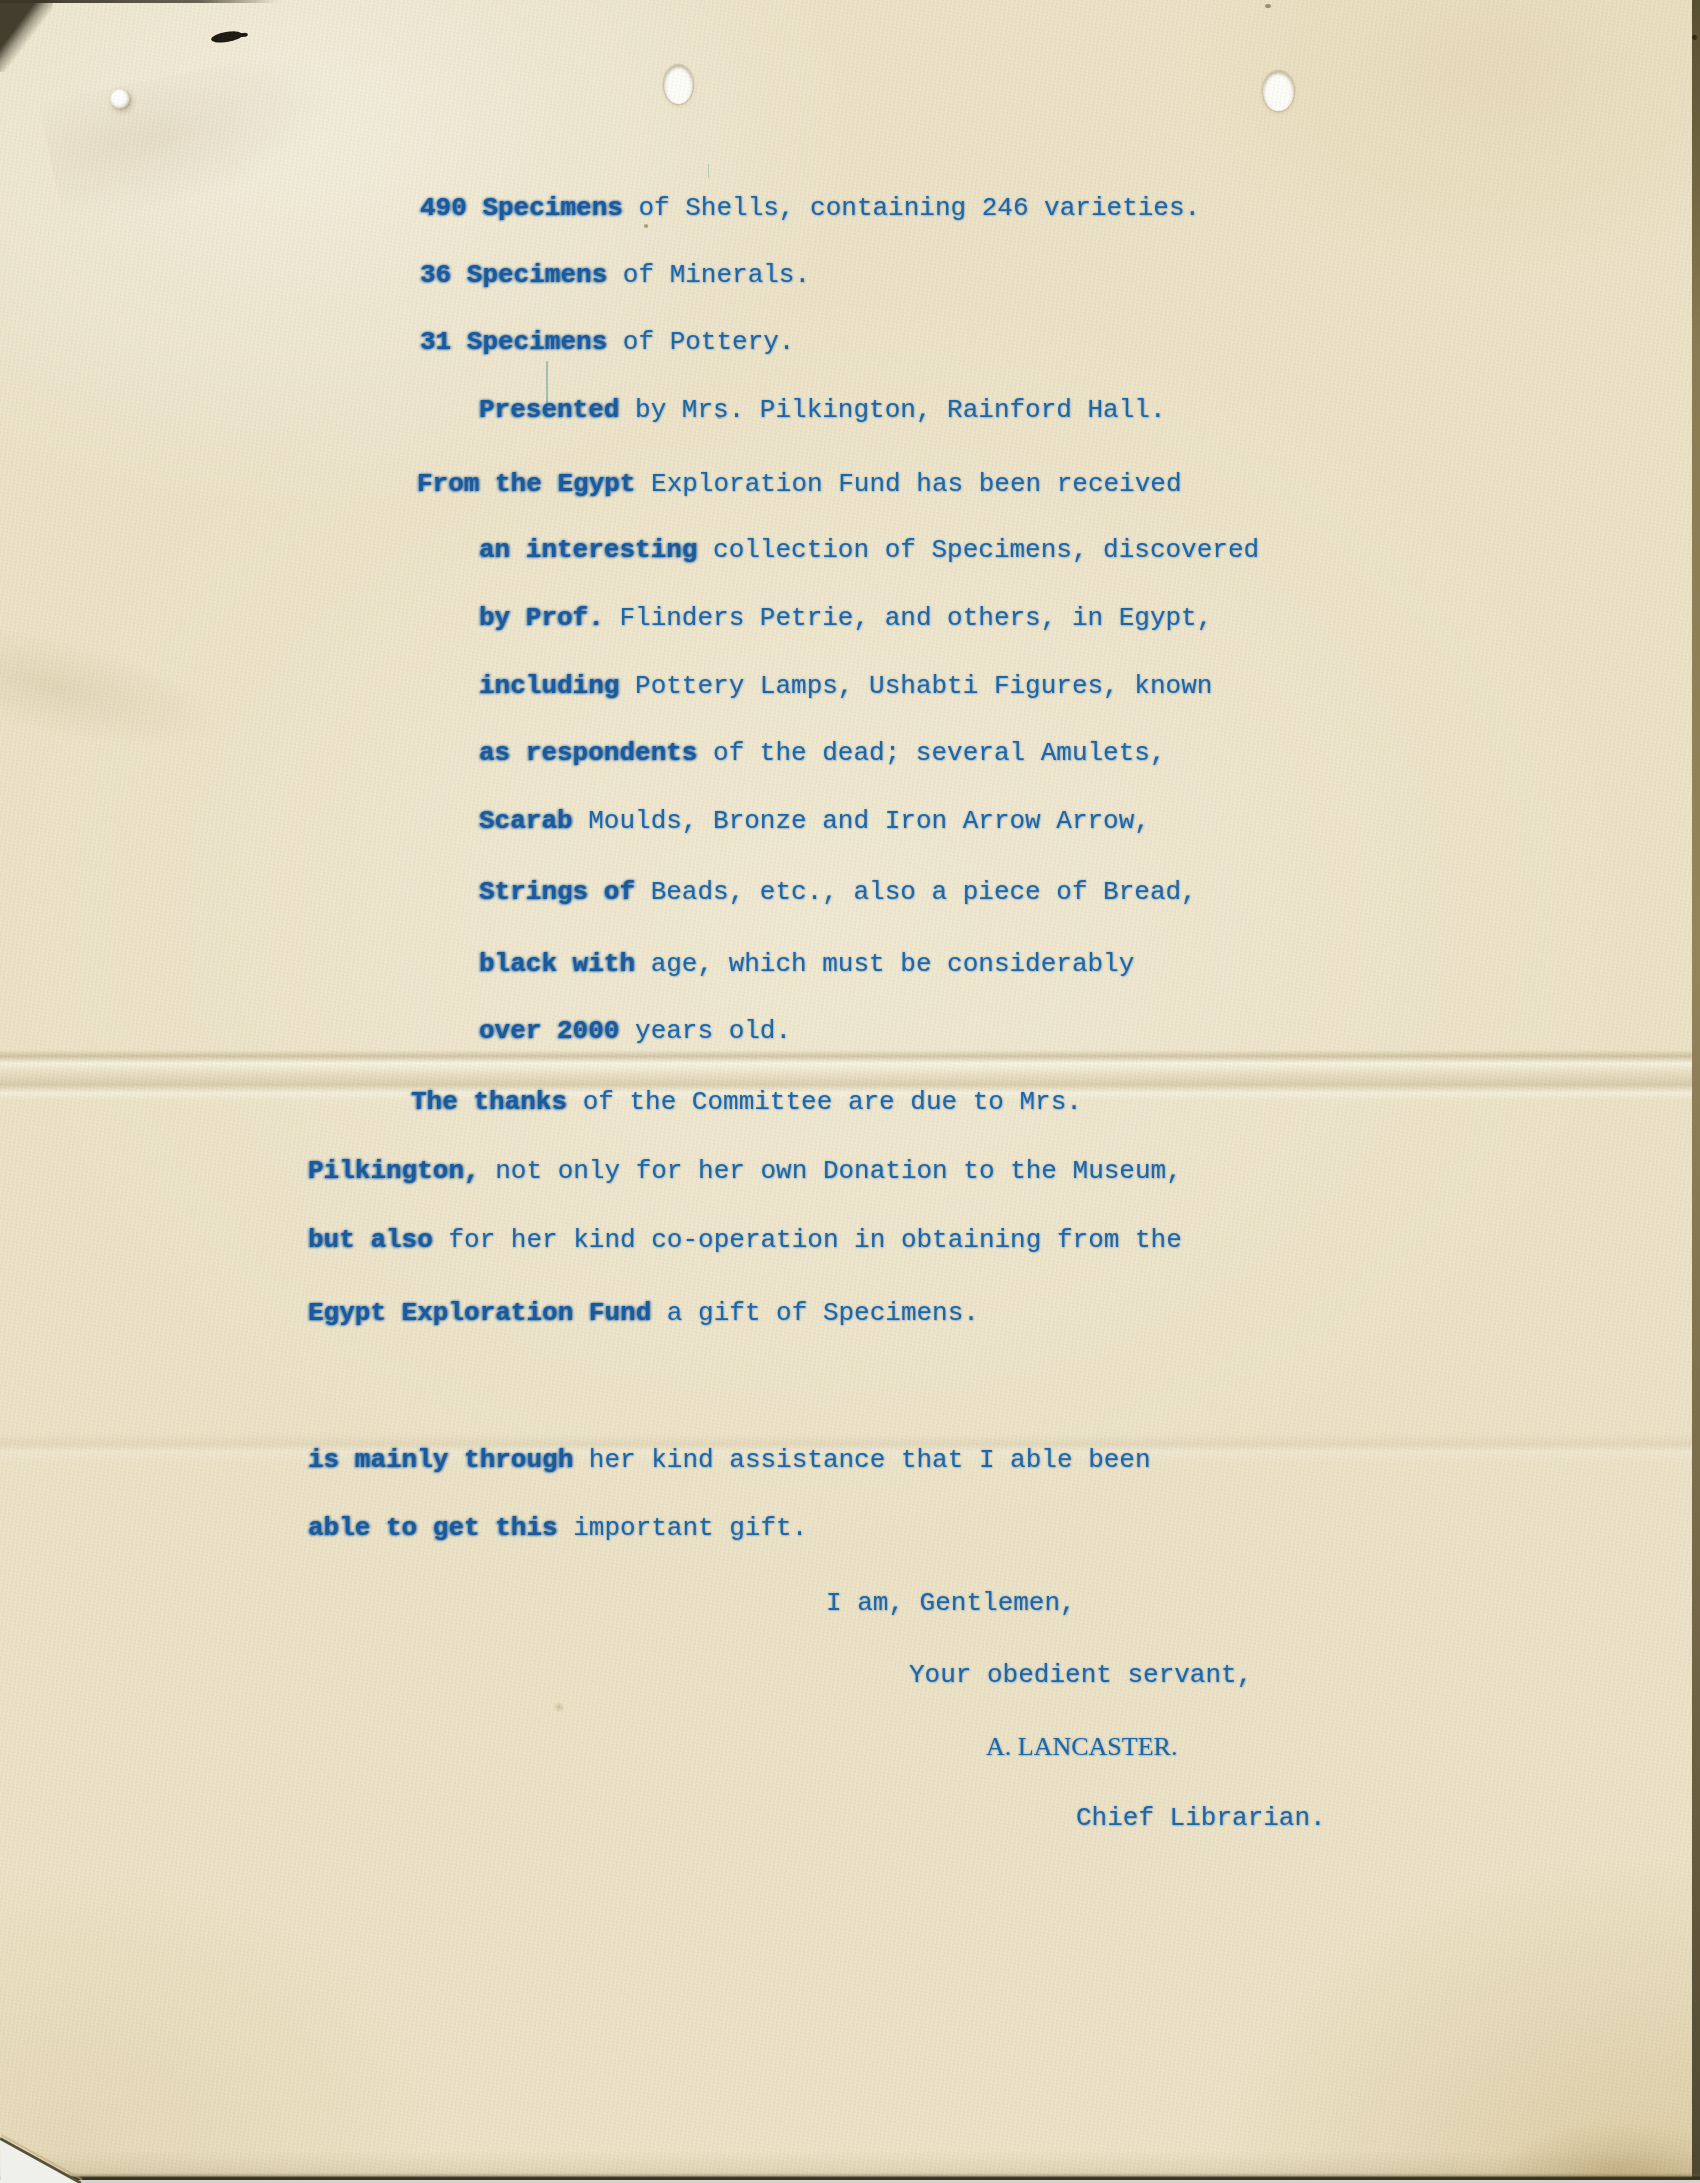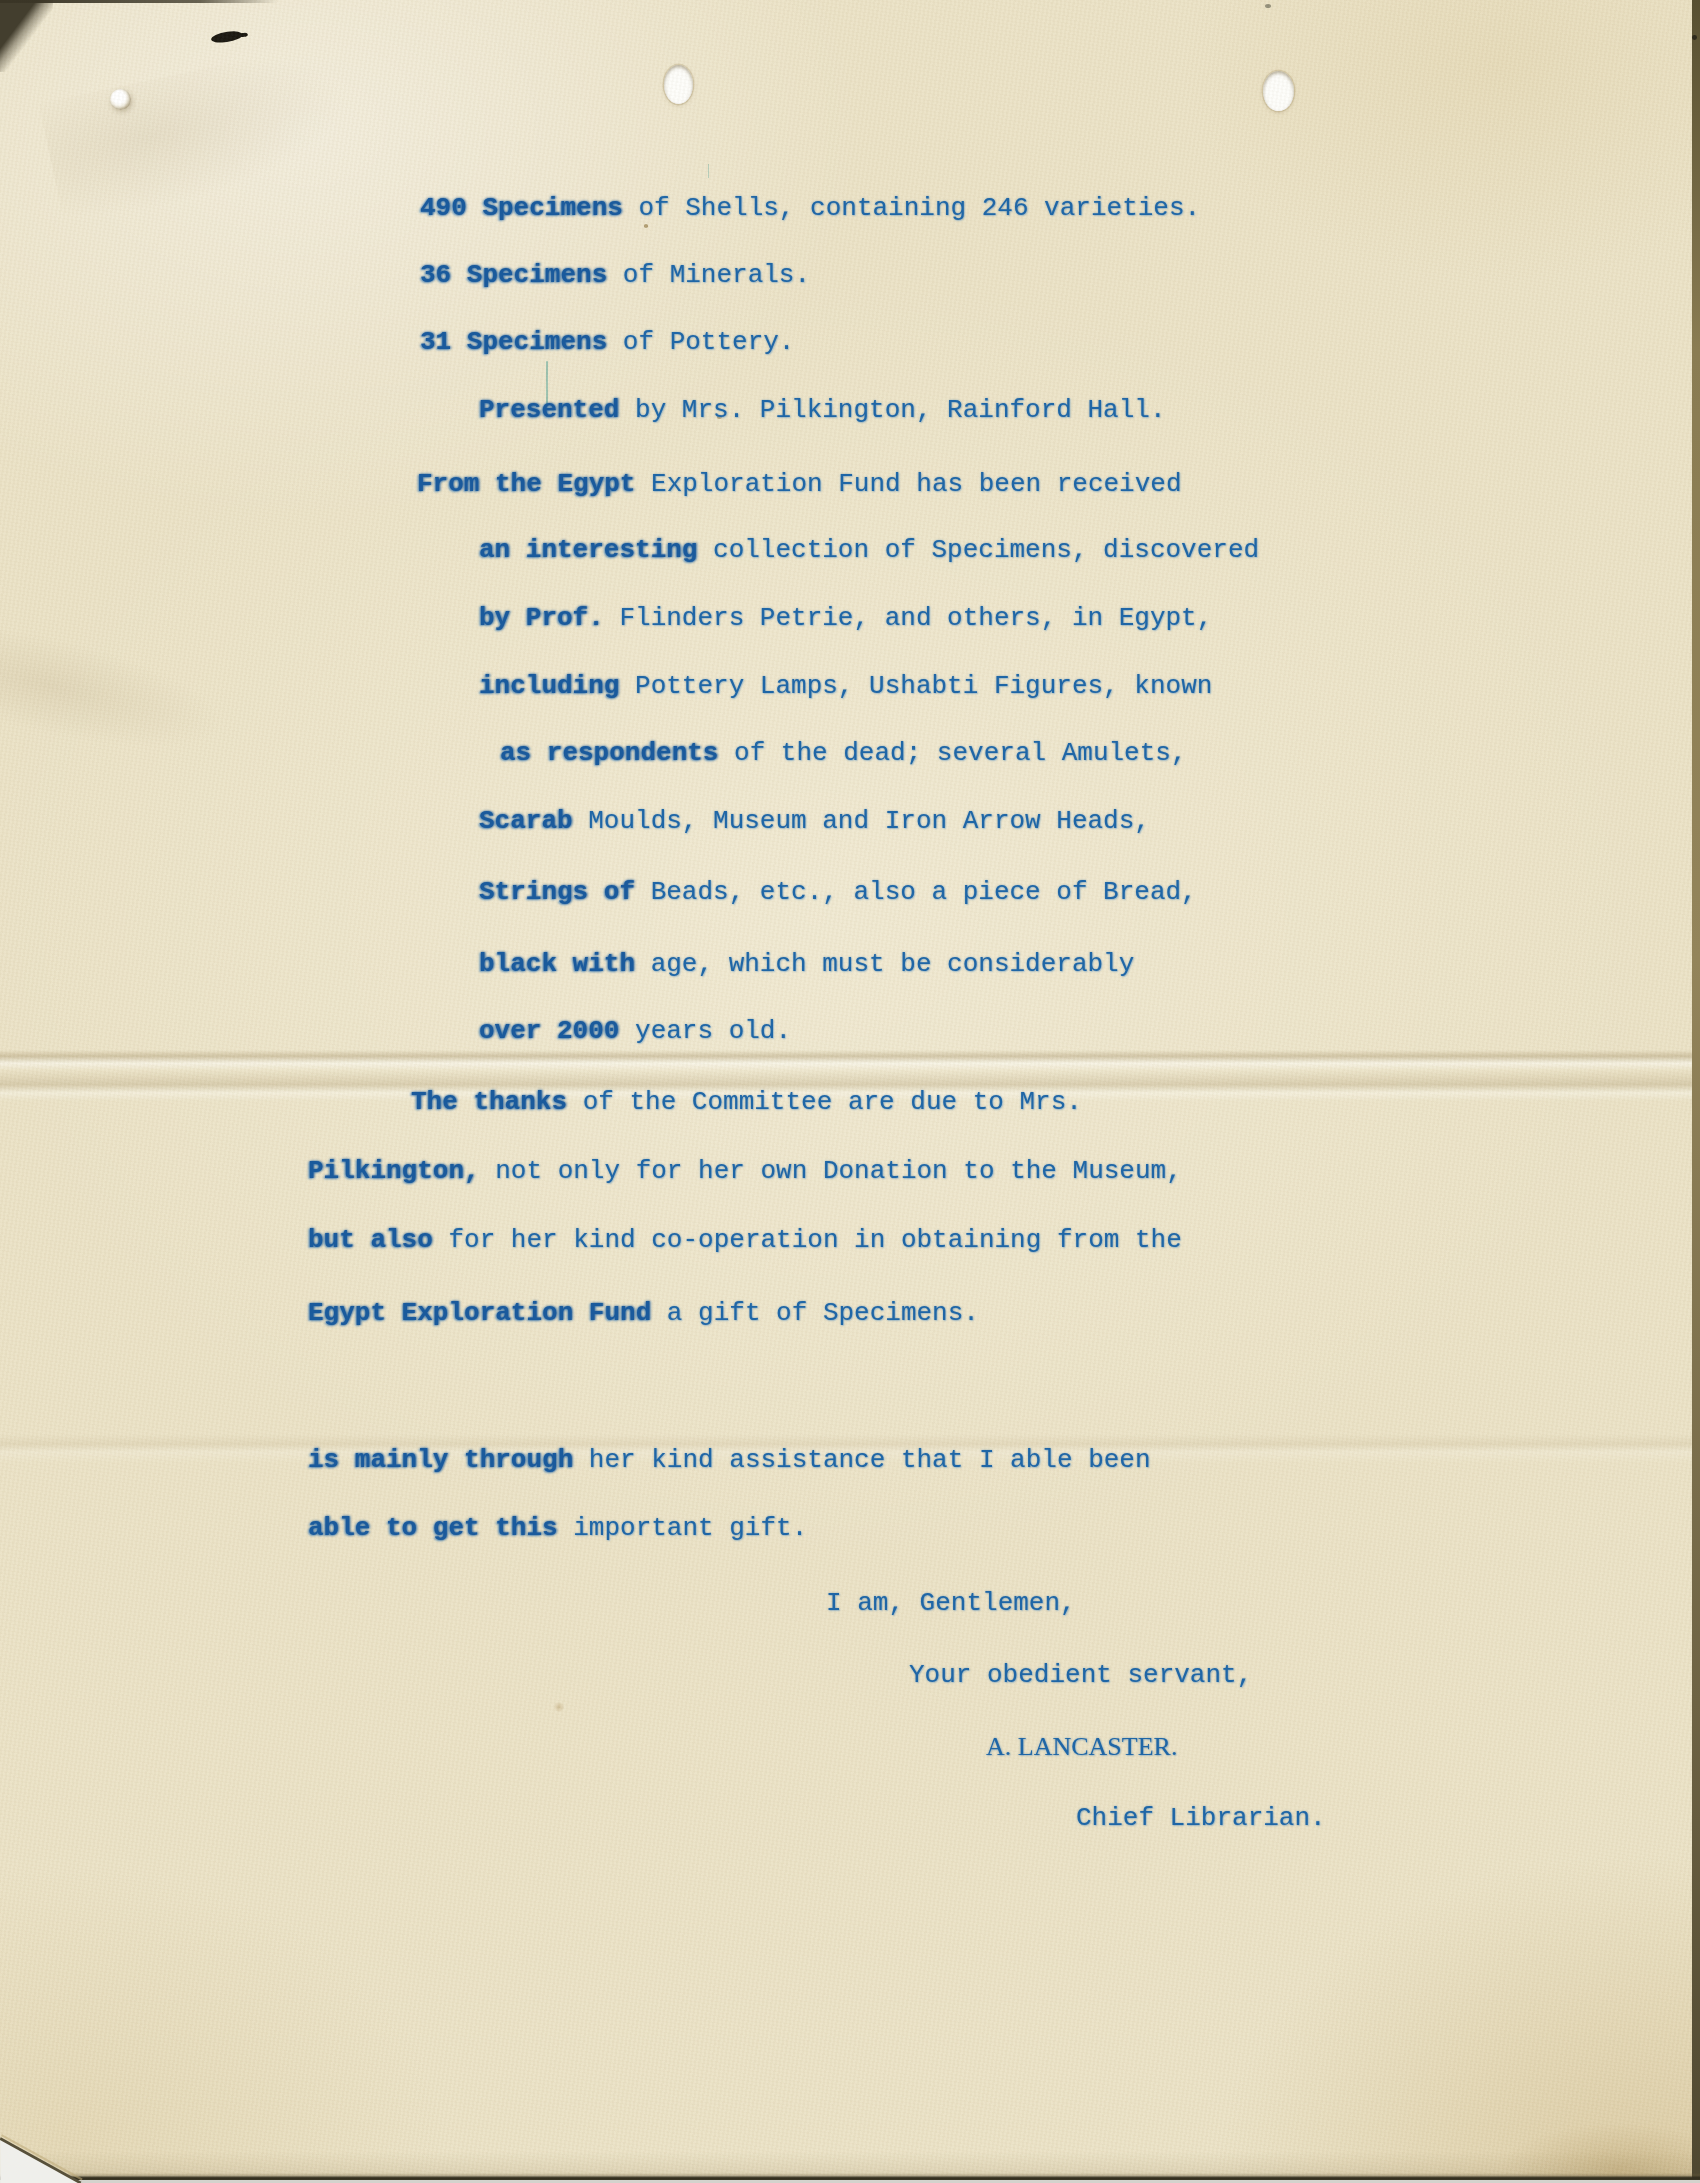--- a/index.html
+++ b/index.html
@@ -138,22 +138,22 @@
 
   <div class="text-layer" id="text-layer">
       <div class="line" style="top: 195px; left: 420px;"><span class="smudge">490 Specimens</span><span> of Shells, containing 246 varieties.</span></div>
       <div class="line" style="top: 262px; left: 420px;"><span class="smudge">36 Specimens</span><span> of Minerals.</span></div>
       <div class="line" style="top: 329px; left: 420px;"><span class="smudge">31 Specimens</span><span> of Pottery.</span></div>
       <div class="line" style="top: 397px; left: 479px;"><span class="smudge">Presented</span><span> by Mrs. Pilkington, Rainford Hall.</span></div>
       <div class="line" style="top: 471px; left: 417px;"><span class="smudge">From the Egypt</span><span> Exploration Fund has been received</span></div>
       <div class="line" style="top: 537px; left: 479px;"><span class="smudge">an interesting</span><span> collection of Specimens, discovered</span></div>
       <div class="line" style="top: 673px; left: 479px;"><span class="smudge">including</span><span> Pottery Lamps, Ushabti Figures, known</span></div>
       <div class="line" style="top: 605px; left: 479px;"><span class="smudge">by Prof.</span><span> Flinders Petrie, and others, in Egypt,</span></div>
-      <div class="line" style="top: 740px; left: 500px; text-align: right;"><span class="smudge">as respondents</span><span> of the dead; several Amulets,</span></div>
-      <div class="line" style="top: 808px; left: 479px;"><span class="smudge">Scarab</span><span> Moulds, Museum and Iron Arrow Heads,</span></div>
+      <div class="line" style="top: 740px; left: 479px; text-align: right;"><span class="smudge">as respondents</span><span> of the dead; several Amulets,</span></div>
+      <div class="line" style="top: 808px; left: 479px;"><span class="smudge">Scarab</span><span> Moulds, Bronze and Iron Arrow Arrow,</span></div>
       <div class="line" style="top: 879px; left: 479px;"><span class="smudge">Strings of</span><span> Beads, etc., also a piece of Bread,</span></div>
       <div class="line" style="top: 951px; left: 479px;"><span class="smudge">black with</span><span> age, which must be considerably</span></div>
       <div class="line" style="top: 1018px; left: 479px;"><span class="smudge">over 2000</span><span> years old.</span></div>
       <div class="line" style="top: 1089px; left: 411px;"><span class="smudge">The thanks</span><span> of the Committee are due to Mrs.</span></div>
       <div class="line" style="top: 1158px; left: 308px;"><span class="smudge">Pilkington,</span><span> not only for her own Donation to the Museum,</span></div>
       <div class="line" style="top: 1227px; left: 308px;"><span class="smudge">but also</span><span> for her kind co-operation in obtaining from the</span></div>
       <div class="line" style="top: 1300px; left: 308px;"><span class="smudge">Egypt Exploration Fund</span><span> a gift of Specimens.</span></div>
       <div class="line" style="top: 1447px; left: 308px;"><span class="smudge">is mainly through</span><span> her kind assistance that I able been</span></div>
       <div class="line" style="top: 1515px; left: 308px;"><span class="smudge">able to get this</span><span> important gift.</span></div>
       <div class="line" style="top: 1590px; left: 826px;"><span>I am, Gentlemen,</span></div>

